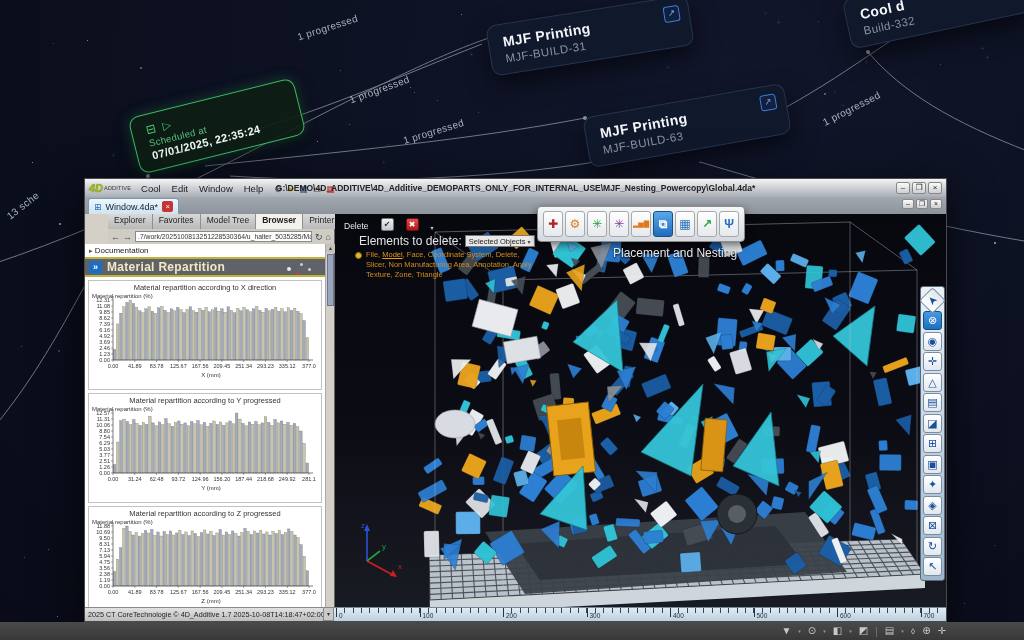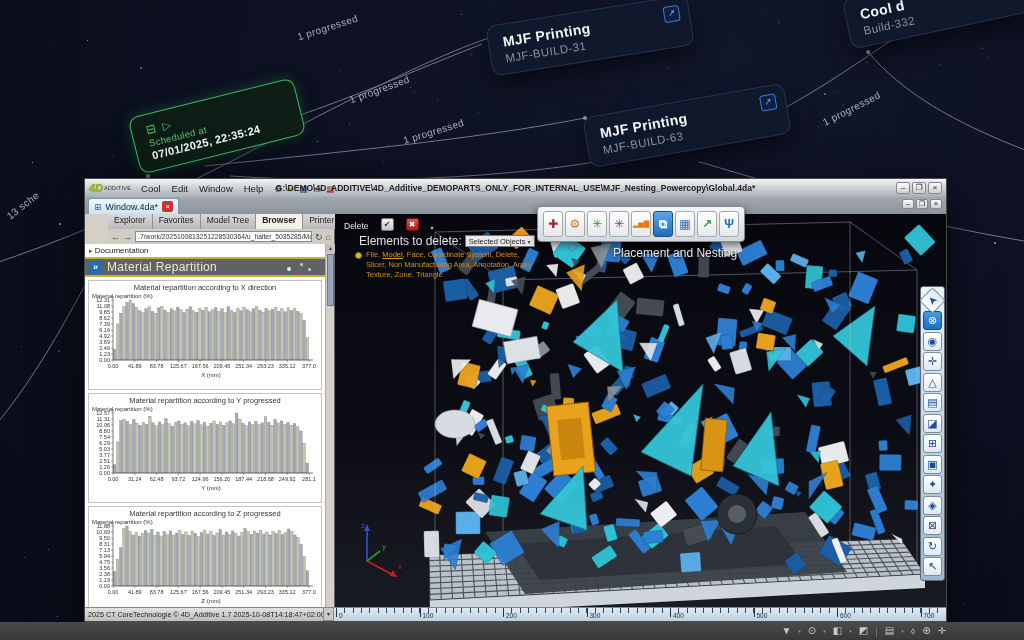--- a/index.html
+++ b/index.html
@@ -67,21 +67,21 @@
   .nav-ar { font-size:9px; color:#444; }
   #addr-input { flex:1; height:11px; background:#fff; border:1px solid #8a8a8a; font-size:6.8px;
     color:#333; padding:0 2px; overflow:hidden; white-space:nowrap; line-height:10px; }
   #panel-body { position:absolute; top:30px; bottom:0; left:0; right:9px; background:#fff; overflow:hidden; }
   #doc-link { font-size:8px; color:#222; padding:2px 4px; }
   #doc-link .ar { font-size:7px; color:#555; }
   #mr-header { position:relative; height:20px; background:#5f6368; border-top:2px solid #c2b23a;
     border-bottom:2px solid #c2b23a; display:flex; align-items:center; padding:0 4px; gap:5px; }
   #mr-header .ic { width:13px; height:13px; background:#1f6cc0; border-radius:2px; color:#fff;
     font-size:9px; font-weight:bold; text-align:center; line-height:12px; }
-  #mr-header .ttl { color:#f3e7c4; font-size:12px; font-weight:normal; letter-spacing:.3px; }
+  #mr-header .ttl { color:#f3e7c4; font-size:12px; font-weight:bold; letter-spacing:.3px; }
   .mol { position:absolute; border-radius:50%; }
   .chart-card { margin:3px; border:1px solid #c2c2c2; background:#fff; height:110px; overflow:hidden; }
   .chart-title { text-align:center; font-size:7.5px; color:#333; padding-top:2px; }
   #panel-scroll { position:absolute; right:0; top:30px; bottom:0; width:9px; background:#d4d0c8;
     border-left:1px solid #aaa; }
   #panel-scroll .thumb { position:absolute; top:10px; left:1px; width:7px; height:52px;
     background:#9aa6be; border:1px solid #6a7690; }
   #panel-scroll .up { position:absolute; top:0; left:0; width:9px; height:9px; font-size:5px;
     color:#334; text-align:center; line-height:9px; background:#c6c2ba; }
 

